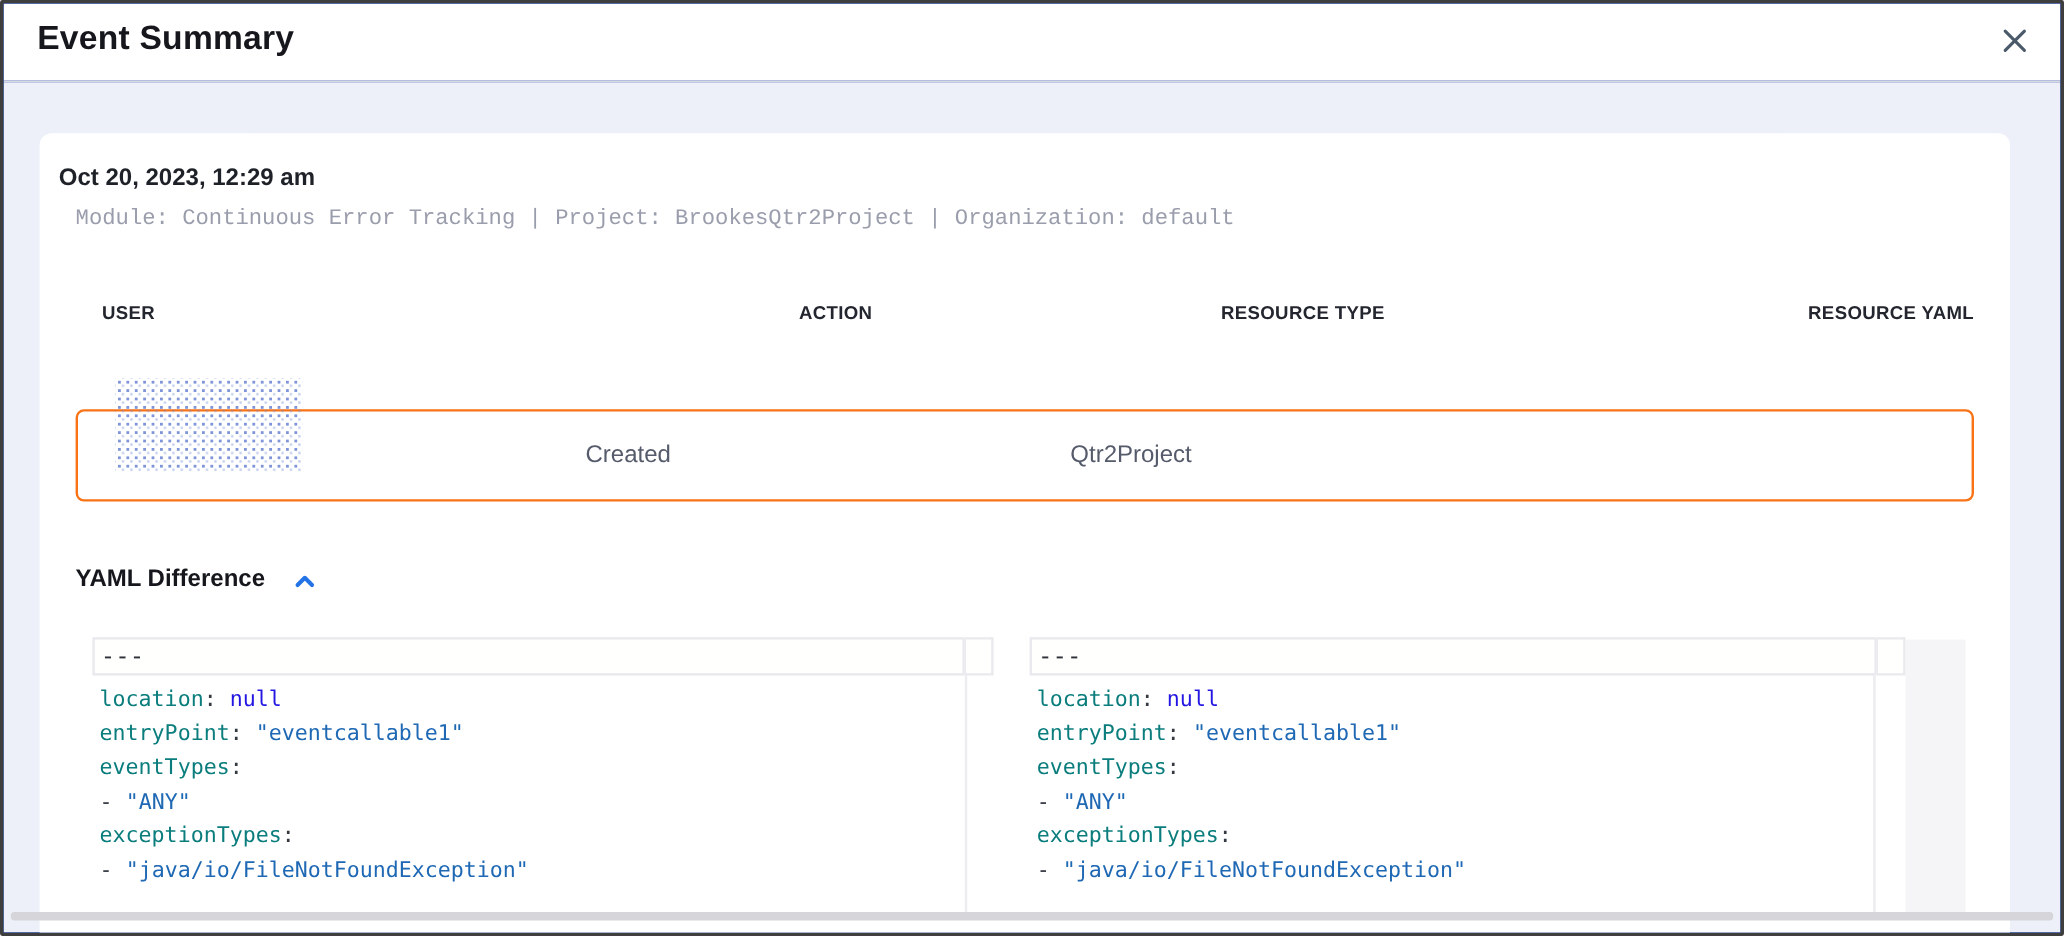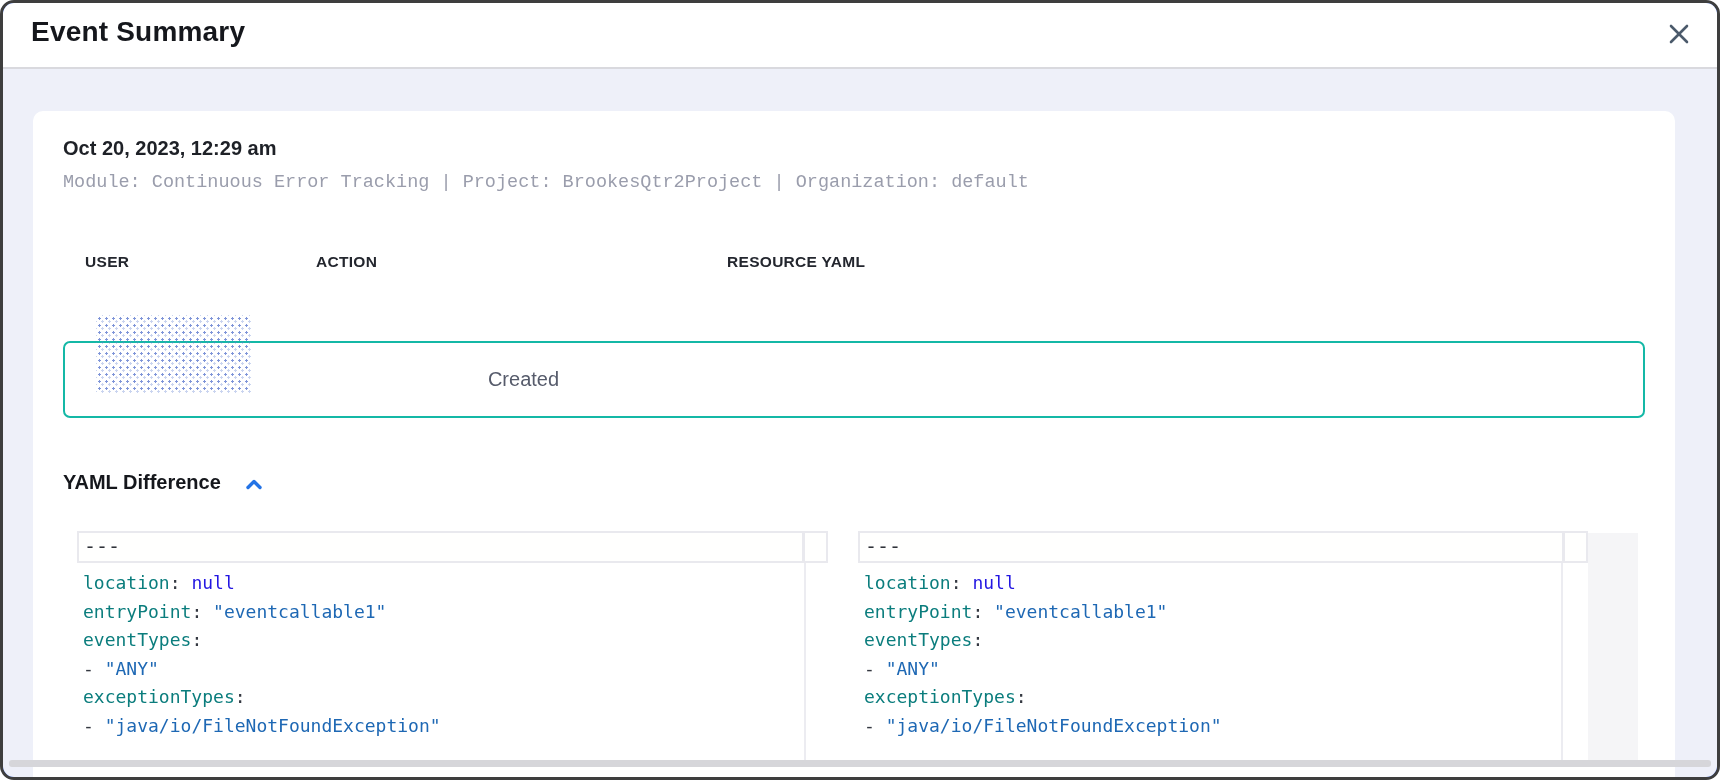--- a/index.html
+++ b/index.html
@@ -1,36 +1,36 @@
 <!DOCTYPE html>
 <html><head>
 <meta charset="utf-8">
 <style>
   html,body{margin:0;padding:0;width:1720px;height:780px;overflow:hidden;
     font-family:"Liberation Sans", sans-serif;background:#ffffff;}
-  .frame{position:absolute;inset:0;border:3px solid #3e3e3e;border-radius:14px;
+  .frame{position:absolute;inset:0;border:3px solid #3e3e3e;border-radius:2px;
     overflow:hidden;background:#1d4ed8;box-sizing:border-box;}
   
   .modal-header{position:absolute;left:0;right:0;top:0;height:64px;background:#ffffff;}
   .modal-title{position:absolute;left:28px;top:13px;font-size:28px;font-weight:700;color:#15171c;letter-spacing:.2px;}
   .close-btn{position:absolute;right:24px;top:18px;width:28px;height:28px;cursor:pointer;
     display:flex;align-items:center;justify-content:center;background:none;border:none;padding:0;}
   .header-divider{position:absolute;left:0;right:0;top:64px;height:2px;background:#d9d9de;}
   
   .modal-body{position:absolute;left:0;right:0;top:66px;bottom:0;background:#eef0f9;}
   .card{position:absolute;left:30px;top:42px;width:1642px;height:700px;background:#ffffff;
     border-radius:10px;box-sizing:border-box;}
-  .event-date{position:absolute;left:30px;top:26px;font-size:20px;font-weight:700;color:#1e2127;}
+  .event-date{position:absolute;left:16px;top:26px;font-size:20px;font-weight:700;color:#1e2127;}
   .event-context{position:absolute;left:30px;top:61px;font-size:18.5px;font-weight:500;color:#9a9dac;font-family:Liberation Mono, monospace;}
   
   .grid4{display:grid;grid-template-columns:253px 411px 427px 491px;width:1582px;}
   .thead{position:absolute;left:30px;top:142px;}
-  .th{font-size:15.5px;font-weight:700;color:#23262e;letter-spacing:.3px;text-align:left;}
+  .th{font-size:15.5px;font-weight:700;color:#23262e;letter-spacing:.3px;text-align:right;}
   .th.first{text-align:left;padding-left:22px;}
-  .row-box{position:absolute;left:30px;top:230px;height:77px;border:2px solid #14b8a6;border-radius:7px;
+  .row-box{position:absolute;left:30px;top:230px;height:77px;border:2px solid #f97316;border-radius:7px;
     box-sizing:border-box;align-items:center;background:#ffffff;}
   .td{font-size:20px;color:#565b6b;text-align:center;}
   .td.first{text-align:left;}
   .redacted{position:absolute;left:63px;top:204px;width:156px;height:78px;
     background-image:radial-gradient(circle, rgba(58,92,196,.65) 1.1px, transparent 1.3px),
                      radial-gradient(circle, rgba(100,130,210,.35) 1px, transparent 1.2px);
     background-size:7px 7px,7px 7px;background-position:0 0,3px 3px;}
   
   .section-head{position:absolute;left:30px;top:360px;display:flex;align-items:center;gap:24px;cursor:pointer;}
   .section-label{font-size:20px;font-weight:700;color:#15171c;}
@@ -76,26 +76,28 @@
 
   <div class="modal-body">
     <div class="card">
 
       <div class="event-date">Oct 20, 2023, 12:29 am</div>
       <div class="event-context">Module: Continuous Error Tracking | Project: BrookesQtr2Project | Organization: default</div>
 
       <div class="thead grid4">
         <div class="th first">USER</div>
         <div class="th">ACTION</div>
+        <div class="th">RESOURCE TYPE</div>
         <div class="th">RESOURCE YAML</div>
       </div>
 
       <div class="row-box grid4">
         <div class="td first"></div>
         <div class="td">Created</div>
+        <div class="td">Qtr2Project</div>
       </div>
       <div class="redacted"></div>
 
       <div class="section-head">
         <span class="section-label">YAML Difference</span>
         <span>
           <svg width="18" height="13" viewBox="0 0 18 13" style="display:block;margin-top:3px;">
             <polyline points="3,9.5 9,3.5 15,9.5" fill="none" stroke="#2373e6" stroke-width="3.4" stroke-linecap="round" stroke-linejoin="round"></polyline>
           </svg>
         </span>

